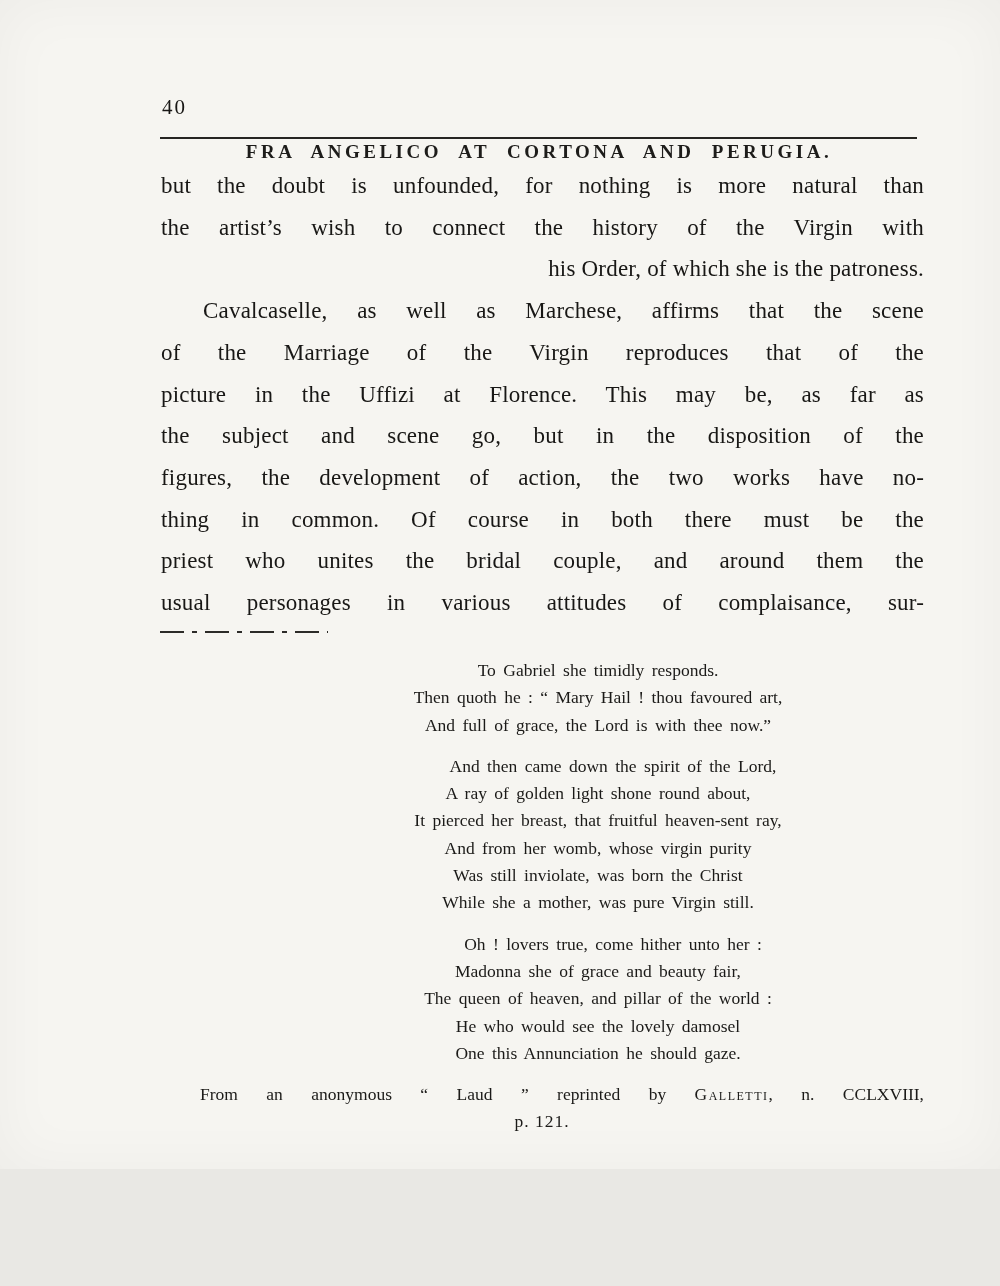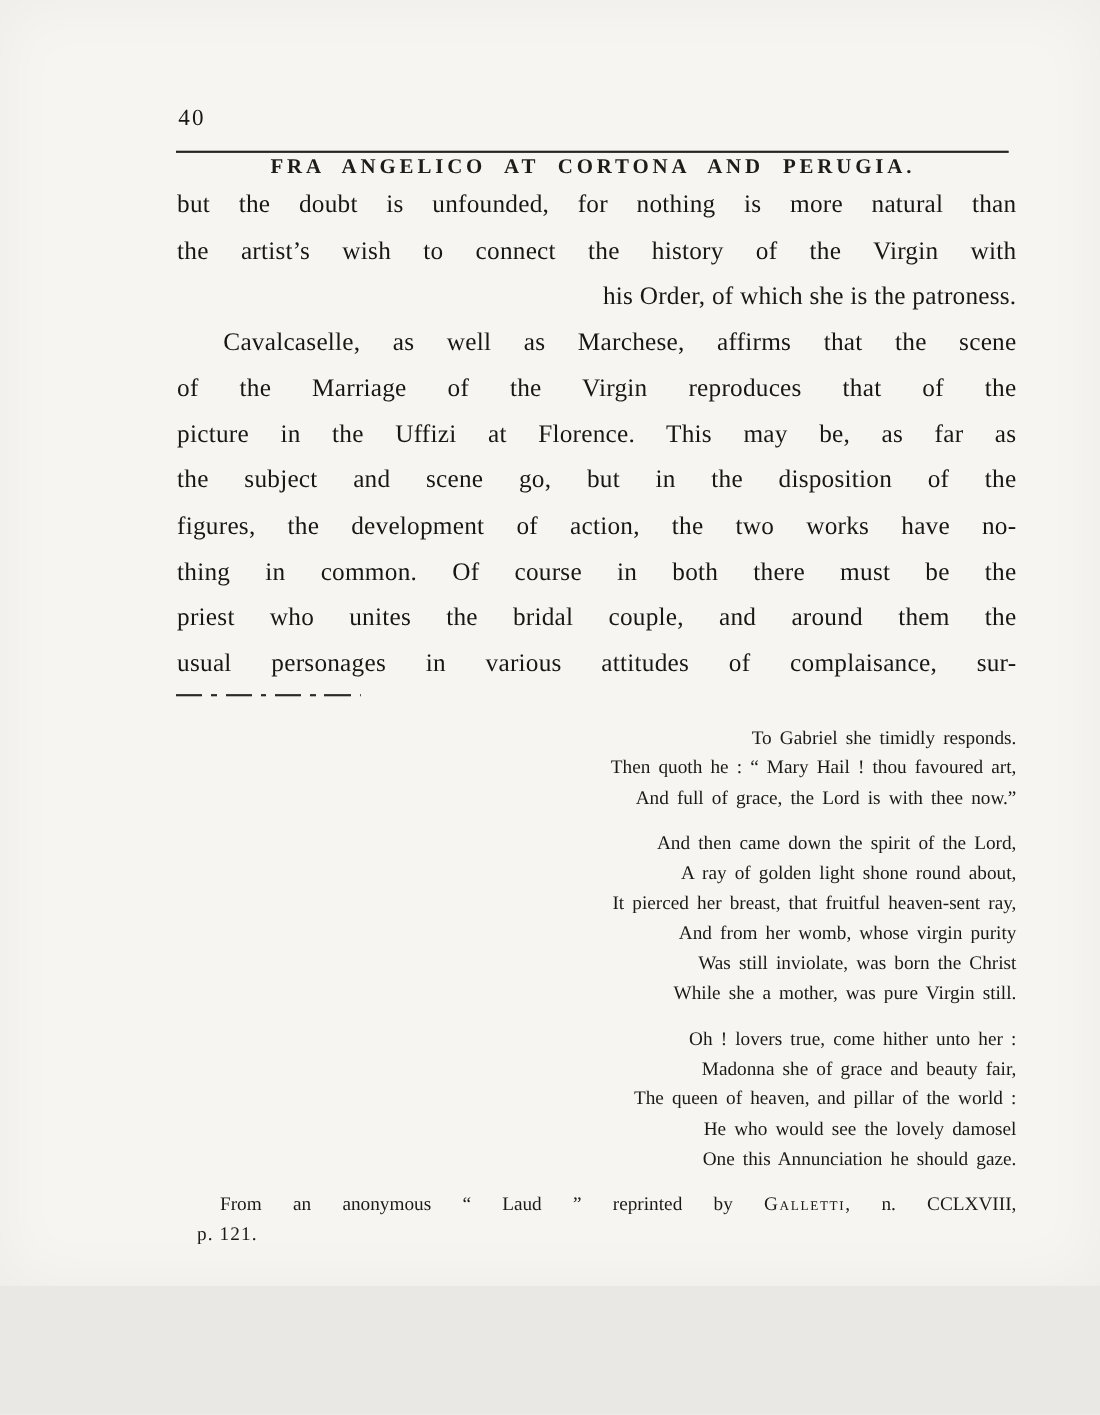--- a/index.html
+++ b/index.html
@@ -88,36 +88,35 @@
   }
   .verse-block {
     margin-left: 112px;
   }
   .stanza {
     margin: 0 0 14px 0;
   }
   .stanza:last-of-type {
   }
   .verse-line {
-    text-align: right;
+    text-align: center;
     word-spacing: 3px;
   }
   .first-line-indent {
     text-indent: 30px;
   }
   .attribution-line1 {
     text-indent: 40px;
     text-align: justify;
     text-align-last: justify;
     word-spacing: 2px;
   }
   .attribution-line2 {
-    text-align: left;
+    text-align: center;
     letter-spacing: 1px;
-    margin-left: 19px;
   }
   .sc {
     font-variant: small-caps;
     letter-spacing: 1.5px;
   }
 </style>
 </head>
 <body>
 
 <div class="page">

